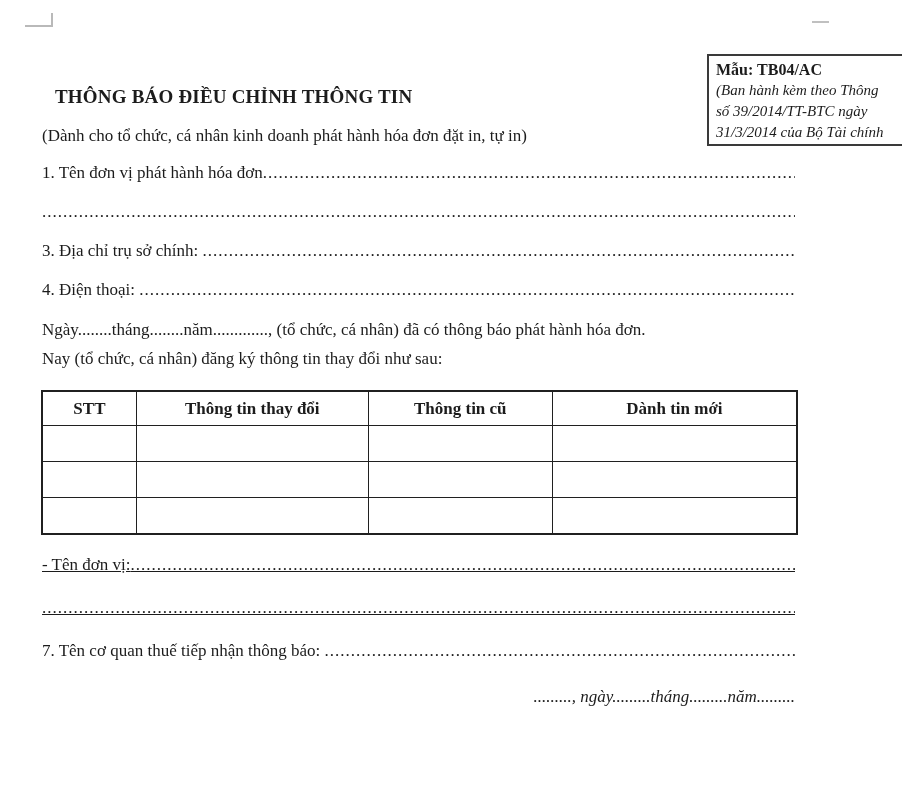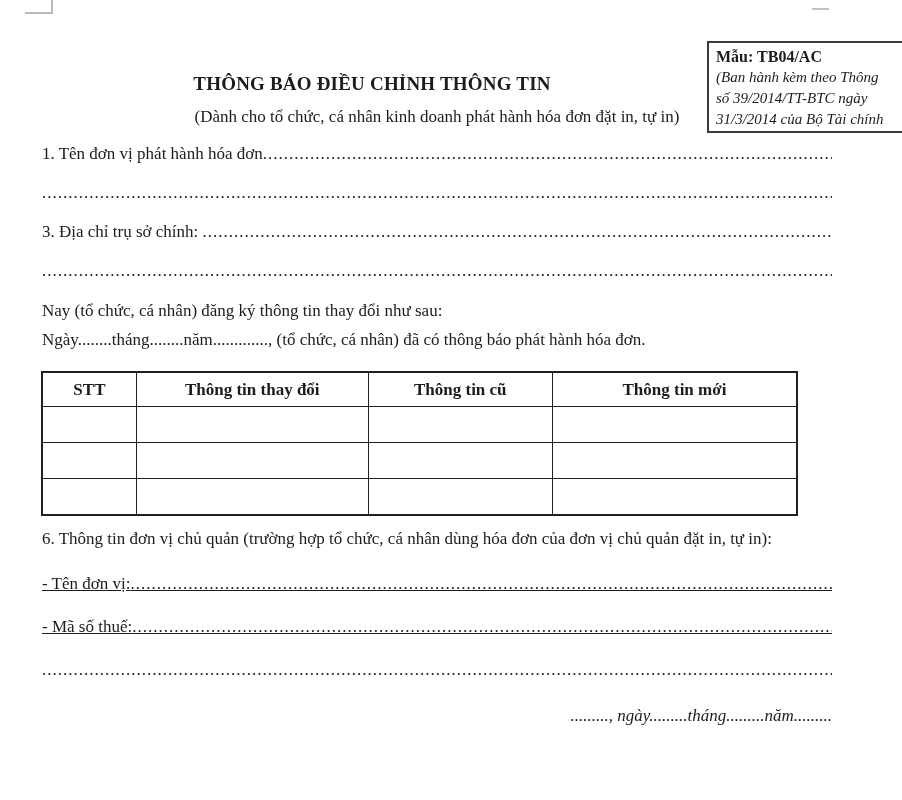--- a/index.html
+++ b/index.html
@@ -7,21 +7,21 @@
     width: 902px; height: 800px;
     background: #ffffff;
     position: relative;
     overflow: hidden;
     font-family: "Liberation Serif", "DejaVu Serif", serif;
     color: #1c1c1c;
   }
   .page {
     position: relative;
     width: 902px; height: 640px;
-    padding: 0 70px 0 42px;
+    padding: 0 107px 0 42px;
     box-sizing: border-box;
   }
   
   .mark-tl-v { position: absolute; left: 51px; top: 0; width: 2px; height: 13px; background: #b9b9b9; }
   .mark-tl-h { position: absolute; left: 25px; top: 12px; width: 28px; height: 2px; background: #b9b9b9; }
   .mark-tr-h { position: absolute; left: 812px; top: 8px; width: 17px; height: 2px; background: #c0c0c0; }
 
   
   .form-code-box {
     position: absolute;
@@ -31,34 +31,32 @@
     border: 2px solid #3a3a3a;
     padding: 3px 7px;
     background: #fff;
     line-height: 21px;
     white-space: nowrap;
   }
   .box-title { font-weight: bold; font-size: 16px; }
   .box-line  { font-style: italic; font-size: 15px; }
 
   .title-block {
-    margin: 0;
+    margin: 13px;
     padding-top: 68px;
     width: 660px;
-    text-align: center;
   }
   .title-line {
     font-weight: bold;
     font-size: 19px;
     line-height: 31px;
     letter-spacing: 0.2px;
   }
   .subtitle {
     margin-top: 7px;
-    text-align: center;
     font-size: 17px;
     line-height: 22px;
   }
 
   .fields-block { margin-top: 6px; }
   .dotline {
     display: flex;
     align-items: flex-start;
     height: 39px;
     line-height: 39px;
@@ -135,42 +133,43 @@
       <span class="dots">..........................................................................................................................................................................................................................................................................</span>
     </div>
     <div class="dotline">
       <span class="dots">..........................................................................................................................................................................................................................................................................</span>
     </div>
     <div class="dotline">
       <span class="lbl">3. Địa chỉ trụ sở chính: </span>
       <span class="dots">..........................................................................................................................................................................................................................................................................</span>
     </div>
     <div class="dotline">
+      <span class="lbl">4. Điện thoại: </span>
       <span class="dots">..........................................................................................................................................................................................................................................................................</span>
     </div>
   </div>
 
   <div class="para">
+    <div>Ngày........tháng........năm............., (tổ chức, cá nhân) đã có thông báo phát hành hóa đơn.</div>
     <div>Nay (tổ chức, cá nhân) đăng ký thông tin thay đổi như sau:</div>
-    <div>Ngày........tháng........năm............., (tổ chức, cá nhân) đã có thông báo phát hành hóa đơn.</div>
   </div>
 
   <table class="change-table">
     <colgroup>
       <col style="width:12.5%">
       <col style="width:30.7%">
       <col style="width:24.4%">
       <col style="width:32.4%">
     </colgroup>
     <thead>
       <tr>
         <th>STT</th>
         <th>Thông tin thay đổi</th>
         <th>Thông tin cũ</th>
-        <th>Thông tin mới</th>
+        <th>Dành tin mới</th>
       </tr>
     </thead>
     <tbody>
       <tr>
         <td></td>
         <td></td>
         <td></td>
         <td></td>
       </tr>
       <tr>
@@ -181,32 +180,31 @@
       </tr>
       <tr>
         <td></td>
         <td></td>
         <td></td>
         <td></td>
       </tr>
     </tbody>
   </table>
 
-  <div class="section6">6. Thông tin đơn vị chủ quản (trường hợp tổ chức, cá nhân dùng hóa đơn của đơn vị chủ quản đặt in, tự in):</div>
 
   <div class="sub-fields">
     <div class="dotline tall">
       <span class="lbl">- Tên đơn vị:</span>
       <span class="dots">..........................................................................................................................................................................................................................................................................</span>
     </div>
     <div class="dotline tall">
-      <span class="lbl">- Mã số thuế:</span>
       <span class="dots">..........................................................................................................................................................................................................................................................................</span>
     </div>
   </div>
 
   <div class="dotline tall">
+    <span class="lbl">7. Tên cơ quan thuế tiếp nhận thông báo: </span>
     <span class="dots">..........................................................................................................................................................................................................................................................................</span>
   </div>
 
   <div class="footer-date">........., ngày.........tháng.........năm.........</div>
 
 </div>
 
 </body></html>

